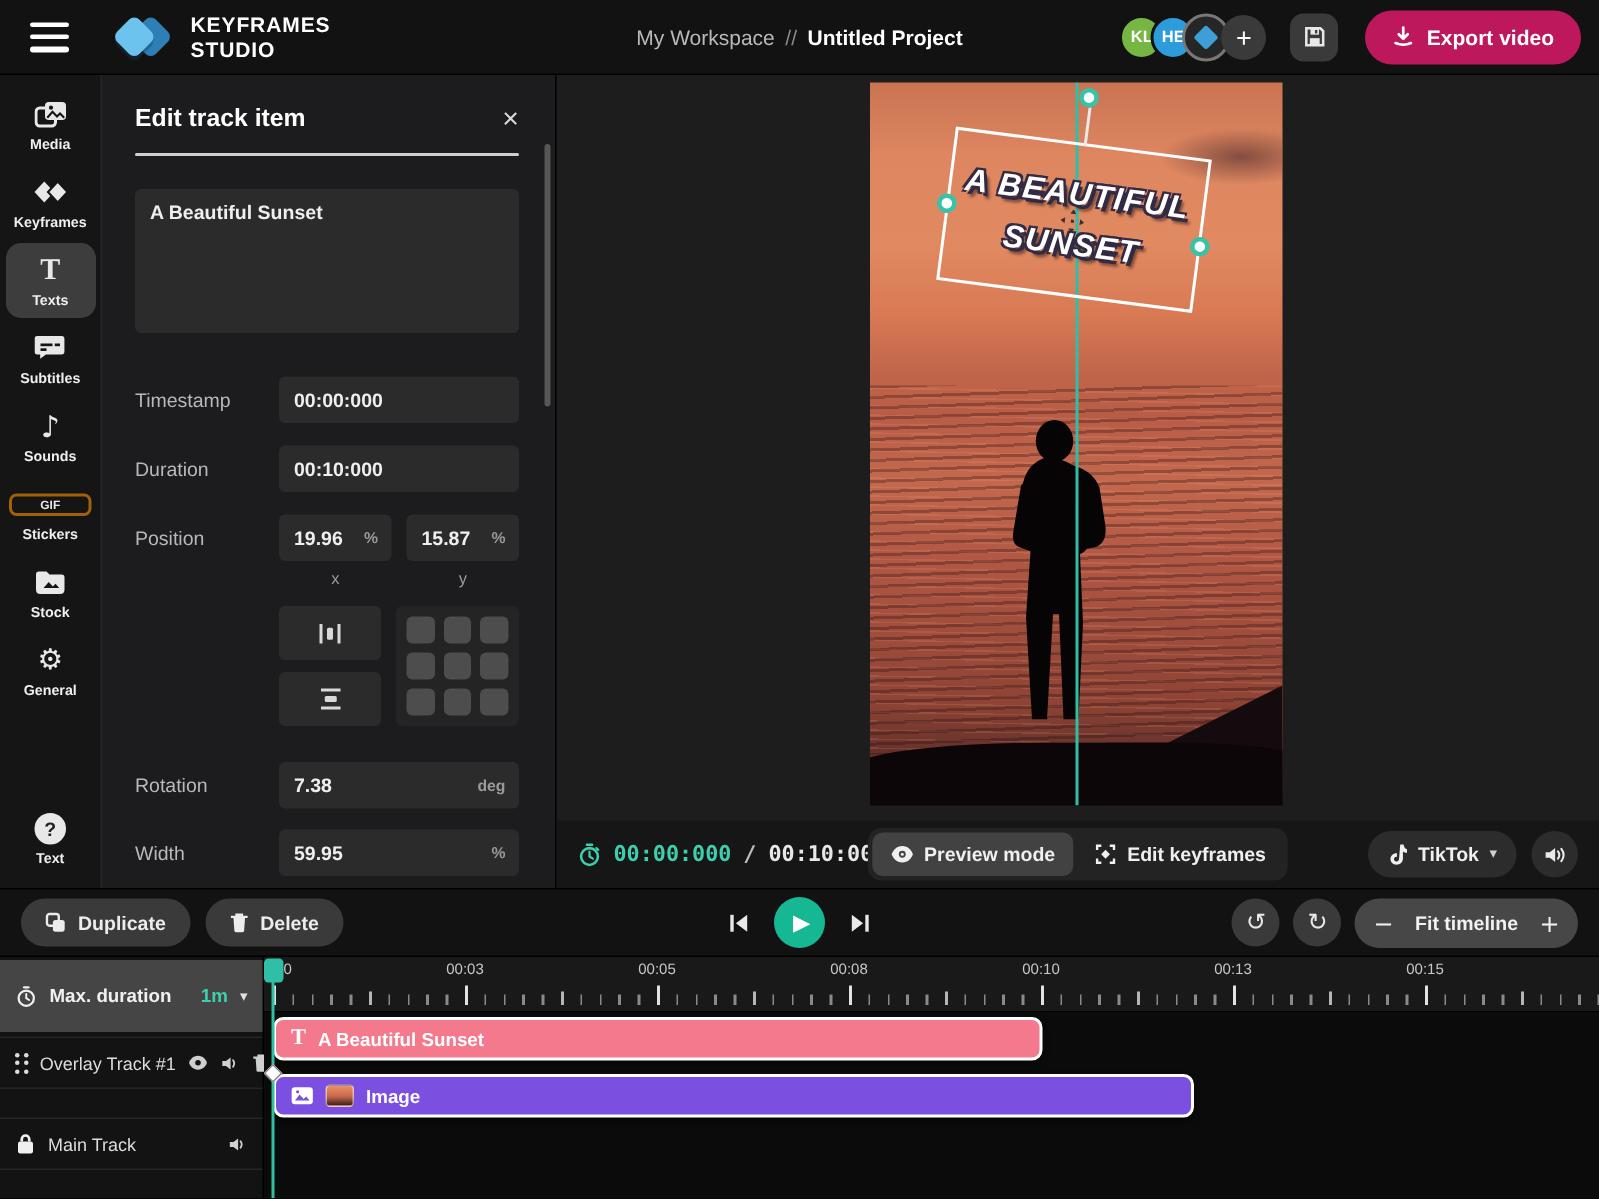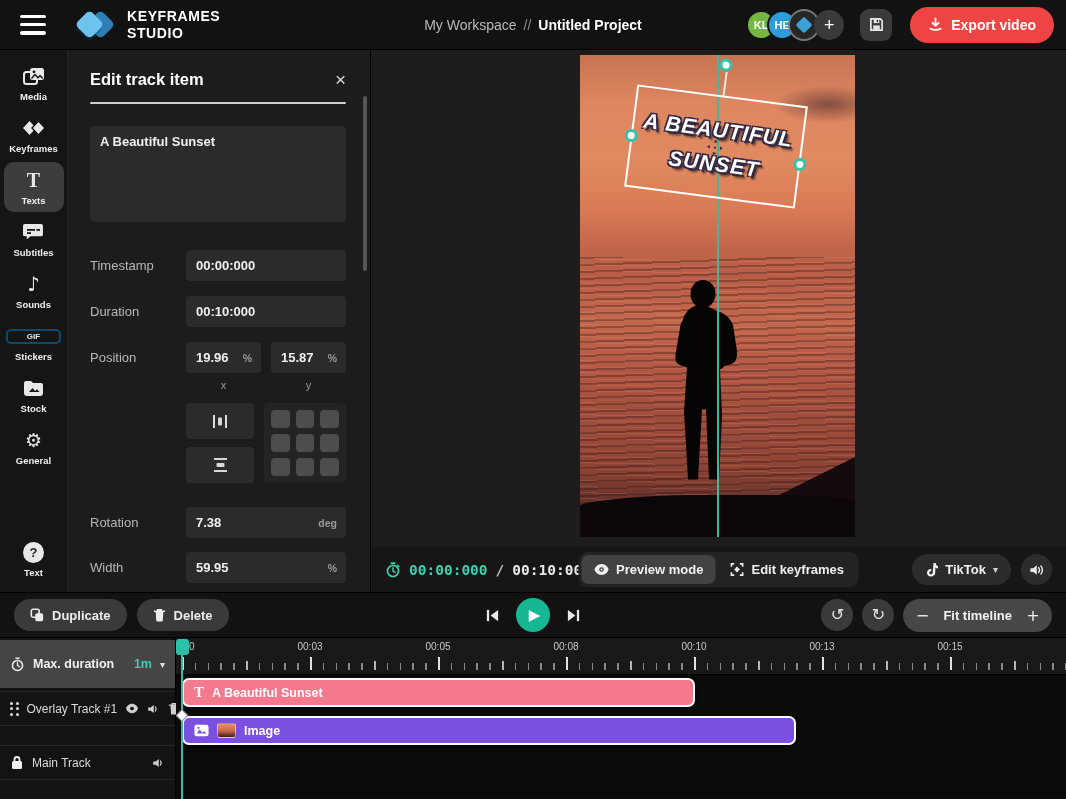--- a/index.html
+++ b/index.html
@@ -20,33 +20,33 @@
 .breadcrumb{position:absolute;left:50%;transform:translateX(-50%);display:flex;align-items:center;gap:7px;font-size:14px}
 .bc-ws{color:#b9b9b9}.bc-sep{color:#8a8a8a}.bc-proj{color:#fff;font-weight:bold}
 .top-right{margin-left:auto;display:flex;align-items:center;gap:10px}
 .avatars{display:flex;align-items:center}
 .avatar{width:30px;height:30px;border-radius:50%;display:flex;align-items:center;justify-content:center;font-size:11px;font-weight:bold;color:#fff;border:2px solid #121212}
 .avatar+.avatar{margin-left:-9px}
 .avatar-diamond{width:32px;height:32px;border-radius:50%;background:#262626;border:2px solid #777;margin-left:-9px;display:flex;align-items:center;justify-content:center}
 .avatar-diamond i{width:12px;height:12px;background:#3d9fd6;transform:rotate(45deg);border-radius:2px;display:block}
 .add-user{width:30px;height:30px;border-radius:50%;background:#3a3a3a;border:none;color:#fff;font-size:18px;margin-left:-6px;cursor:pointer;line-height:1}
 .save-btn{width:32px;height:32px;border-radius:9px;background:#3a3a3a;border:none;color:#e8e8e8;cursor:pointer;display:flex;align-items:center;justify-content:center;margin-left:6px}
-.export-btn{height:36px;border:none;border-radius:19px;background:#ef4444;color:#fff;font-weight:bold;font-size:14px;padding:0 18px;display:flex;align-items:center;gap:8px;cursor:pointer;margin-left:8px;font-family:"Liberation Sans",sans-serif}
+.export-btn{height:36px;border:none;border-radius:19px;background:#be185d;color:#fff;font-weight:bold;font-size:14px;padding:0 18px;display:flex;align-items:center;gap:8px;cursor:pointer;margin-left:8px;font-family:"Liberation Sans",sans-serif}
 
 
 .main{display:flex;height:542px;flex-shrink:0;min-height:0}
 
 
 .sidebar{width:68px;background:#151515;border-right:1px solid #262626;display:flex;flex-direction:column;align-items:center;padding:8px 4px;gap:2px}
 .side-item{width:60px;padding:7px 0 6px;border-radius:10px;display:flex;flex-direction:column;align-items:center;gap:4px;color:#e3e3e3;cursor:pointer}
 .side-item.active{background:#3d3d3d}
 .side-item .ic{height:22px;display:flex;align-items:center;justify-content:center}
 .side-item .lbl{font-size:9.5px;font-weight:bold;color:#efefef}
 .glyph{font-family:"DejaVu Sans",sans-serif}
-.gif-badge{font-size:8px;font-weight:bold;border:2px solid #0c4a6e;border-radius:5px;padding:1px 19px;color:#e8e8e8}
+.gif-badge{font-size:8px;font-weight:bold;border:2px solid #a16207;border-radius:5px;padding:1px 19px;color:#e8e8e8}
 .t-glyph{font-family:"Liberation Serif",serif;font-weight:bold;font-size:20px;color:#e8e8e8}
 .side-help{margin-top:auto}
 .help-circle{width:21px;height:21px;border-radius:50%;background:#e8e8e8;color:#222;font-weight:bold;font-size:13px;display:flex;align-items:center;justify-content:center}
 
 
 .panel{position:relative;width:303px;background:#1c1c1e;border-right:1px solid #000;padding:20px 24px 0 22px;overflow:hidden}
 .panel-scrollbar{position:absolute;right:3px;top:46px;width:4px;height:175px;background:#565656;border-radius:2px}
 .panel-head{display:flex;align-items:center;justify-content:space-between}
 .panel-title{font-size:16.5px;font-weight:bold;color:#fff}
 .panel-close{background:none;border:none;color:#d8d8d8;font-size:19px;cursor:pointer;line-height:1}

